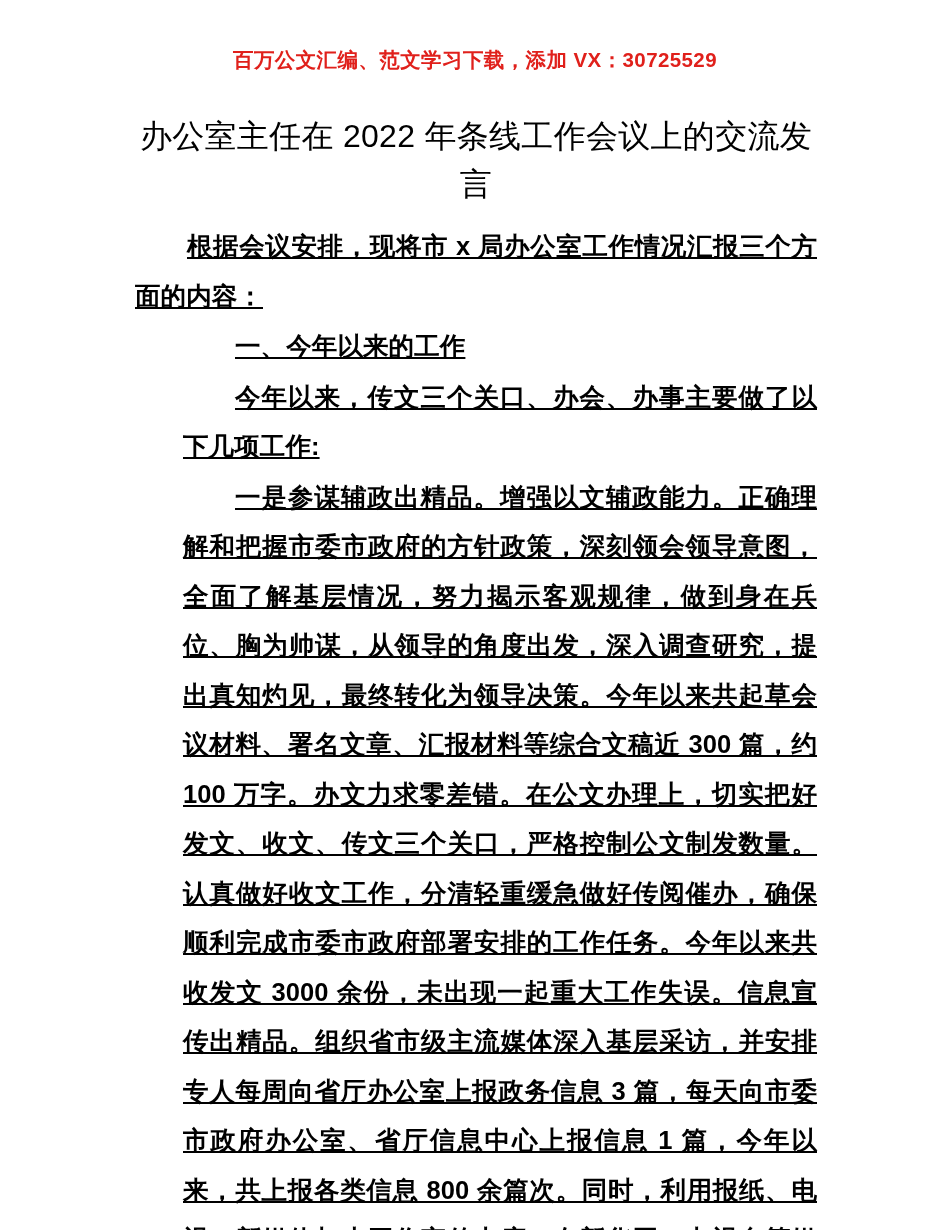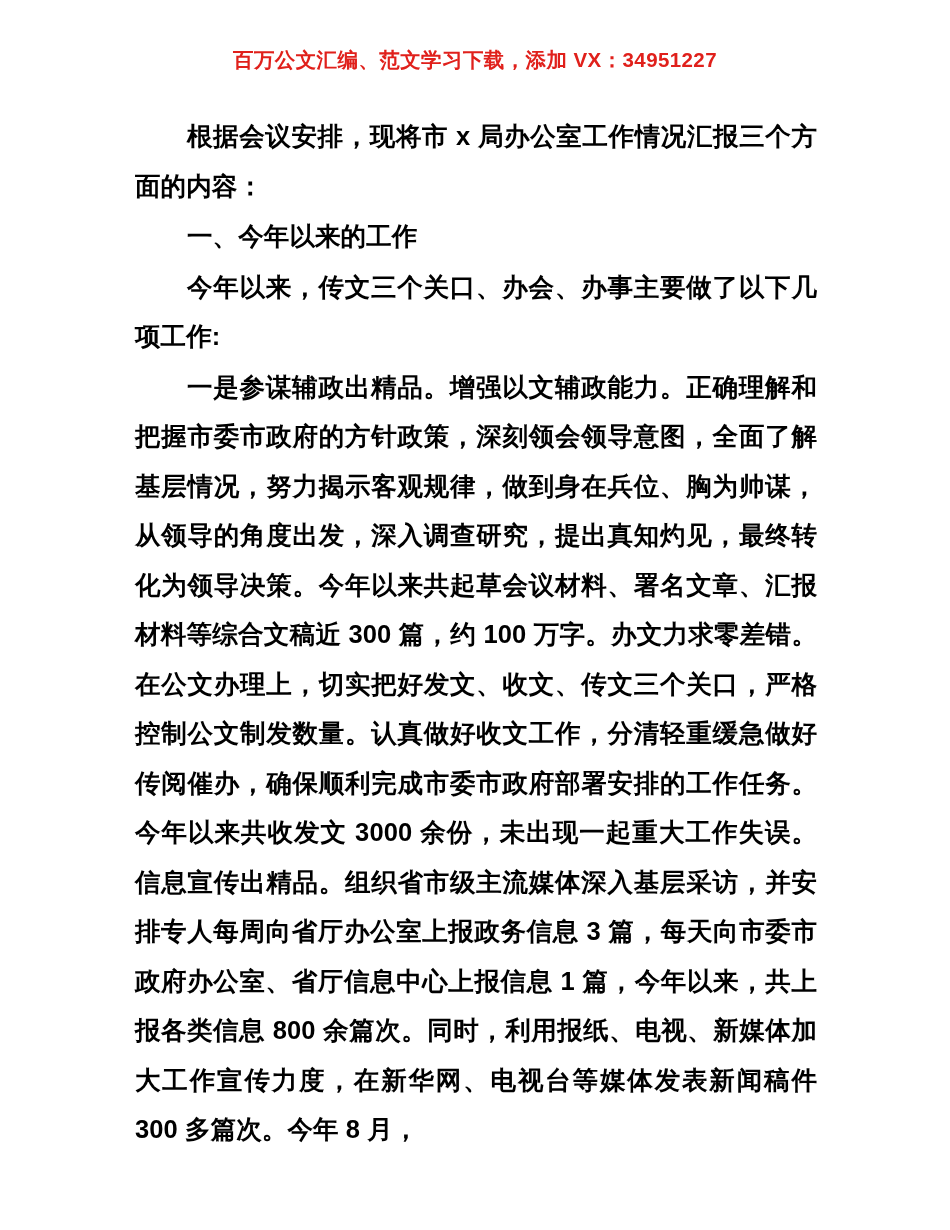--- a/index.html
+++ b/index.html
@@ -52,44 +52,47 @@
   .para {
     font-size: 25.5px;
     font-weight: bold;
     color: #000000;
     line-height: 49.5px;
     text-align: justify;
     text-justify: inter-character;
     text-indent: 52px;
     margin: 0;
     letter-spacing: 0.1px;
+    text-decoration: underline;
   }
 
   .para + .para {
     margin-top: 0px;
+    margin-left: 48px;
   }
 
   .para.spaced {
     margin-top: 1px;
   }
 
   
   .para.heading {
     text-align: left;
   }
 </style>
 </head>
 <body>
 
 <div class="page">
 
-  <div class="promo-banner">百万公文汇编、范文学习下载，添加 VX：34951227</div>
+  <div class="promo-banner">百万公文汇编、范文学习下载，添加 VX：30725529</div>
 
   <div class="doc">
 
+    <h1 class="doc-title">办公室主任在 2022 年条线工作会议上的交流发言</h1>
 
     <p class="para">根据会议安排，现将市 x 局办公室工作情况汇报三个方面的内容：</p>
 
     <p class="para heading spaced">一、今年以来的工作</p>
 
     <p class="para spaced">今年以来，传文三个关口、办会、办事主要做了以下几项工作:</p>
 
     <p class="para spaced">一是参谋辅政出精品。增强以文辅政能力。正确理解和把握市委市政府的方针政策，深刻领会领导意图，全面了解基层情况，努力揭示客观规律，做到身在兵位、胸为帅谋，从领导的角度出发，深入调查研究，提出真知灼见，最终转化为领导决策。今年以来共起草会议材料、署名文章、汇报材料等综合文稿近 300 篇，约 100 万字。办文力求零差错。在公文办理上，切实把好发文、收文、传文三个关口，严格控制公文制发数量。认真做好收文工作，分清轻重缓急做好传阅催办，确保顺利完成市委市政府部署安排的工作任务。今年以来共收发文 3000 余份，未出现一起重大工作失误。信息宣传出精品。组织省市级主流媒体深入基层采访，并安排专人每周向省厅办公室上报政务信息 3 篇，每天向市委市政府办公室、省厅信息中心上报信息 1 篇，今年以来，共上报各类信息 800 余篇次。同时，利用报纸、电视、新媒体加大工作宣传力度，在新华网、电视台等媒体发表新闻稿件 300 多篇次。今年 8 月，</p>
 
   </div>

